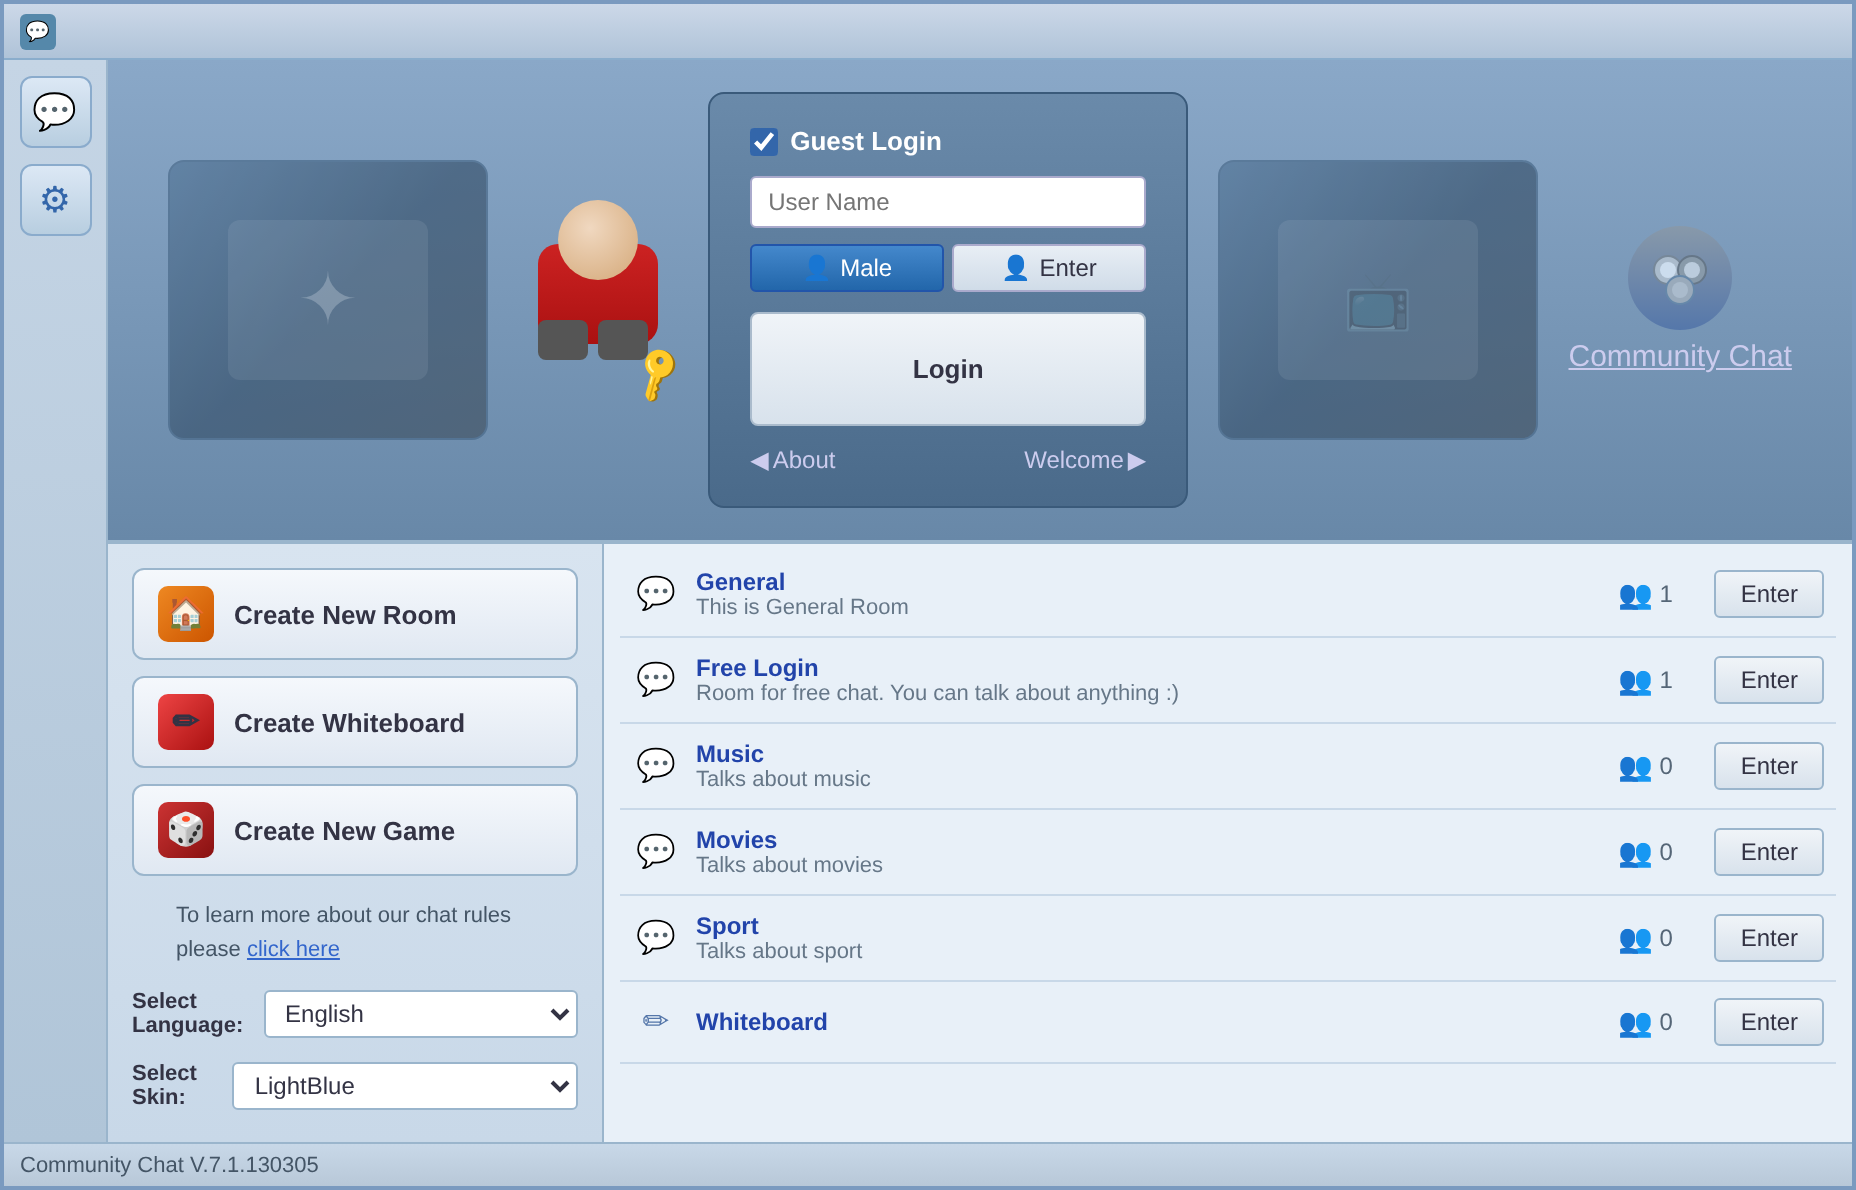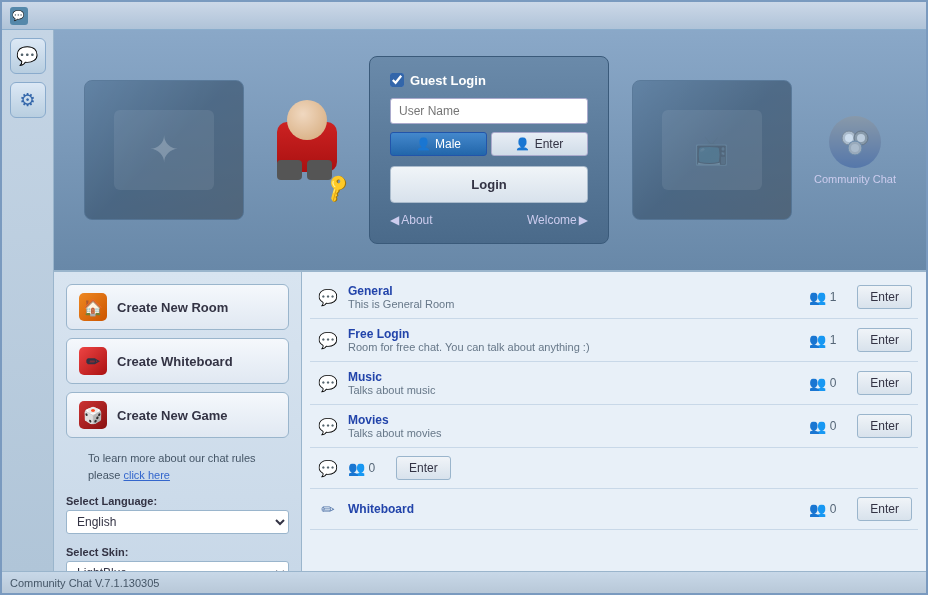--- a/index.html
+++ b/index.html
@@ -112,21 +112,21 @@
 
     .login-form-container {
       background: linear-gradient(to bottom, #6a8aaa, #4a6a8a);
       border: 1px solid #3a5a7a;
       border-radius: 8px;
       padding: 16px 20px;
       width: 240px;
     }
     .guest-login-row {
       display: flex;
-      align-items: flex-start;
+      align-items: flex-end;
       gap: 6px;
       margin-bottom: 10px;
     }
     .guest-checkbox {
       width: 14px;
       height: 14px;
       accent-color: #3366aa;
     }
     .guest-label {
       color: white;
@@ -164,21 +164,21 @@
       background: linear-gradient(to bottom, #4488cc, #2266aa);
       color: white;
       border-color: #2255aa;
     }
     .gender-btn.inactive {
       background: linear-gradient(to bottom, #e8eef5, #d0dce8);
       color: #334;
     }
     .login-btn {
       width: 100%;
-      padding: 10px;
+      padding: 20px;
       background: linear-gradient(to bottom, #f0f4f8, #d8e2ec);
       border: 1px solid #aabbcc;
       border-radius: 4px;
       font-size: 13px;
       font-weight: bold;
       cursor: pointer;
       color: #334;
     }
 
     .login-nav {
@@ -208,22 +208,23 @@
       background: linear-gradient(to bottom, #8899aa, #5577aa);
       border-radius: 50%;
       display: flex;
       align-items: center;
       justify-content: center;
       font-size: 22px;
       color: white;
     }
     .community-label {
       color: #cce;
-      font-size: 11px;
+      font-size: 15px;
       text-align: center;
+      text-decoration: underline;
     }
 
     
     .bg-panel {
       width: 160px;
       height: 140px;
       background: linear-gradient(135deg, #557799 0%, #3a5570 50%, #445566 100%);
       border-radius: 8px;
       border: 1px solid #4a6a8a;
       display: flex;
@@ -298,21 +299,21 @@
       margin-left: 22px;
     }
     .rules-link {
       color: #3366cc;
       cursor: pointer;
       text-decoration: underline;
     }
 
     .select-group {
       display: flex;
-      flex-direction: column;
+      flex-direction: row;
       gap: 3px;
       margin-top: 4px;
     }
     .select-label {
       font-size: 11px;
       color: #334;
       font-weight: bold;
     }
     .select-dropdown {
       padding: 3px 6px;
@@ -573,20 +574,24 @@
         <div class="room-desc">Talks about movies</div>
       </div>
       <div class="room-users">
         <span class="user-icon-small">👥</span>
         <span>0</span>
       </div>
       <button class="enter-btn">Enter</button>
     </div>
           <div class="room-item">
       <div class="room-icon">💬</div>
+      <div class="room-info">
+        <div class="room-name">Sport</div>
+        <div class="room-desc">Talks about sport</div>
+      </div>
       <div class="room-users">
         <span class="user-icon-small">👥</span>
         <span>0</span>
       </div>
       <button class="enter-btn">Enter</button>
     </div>
           <div class="room-item">
       <div class="room-icon">✏</div>
       <div class="room-info">
         <div class="room-name">Whiteboard</div>

